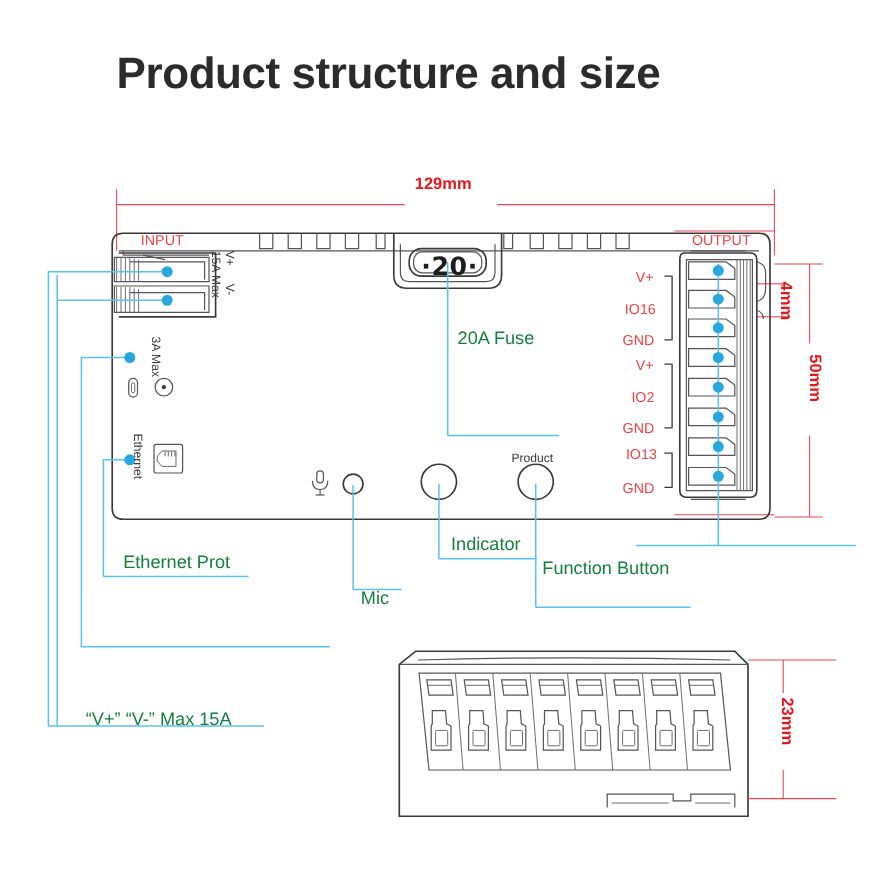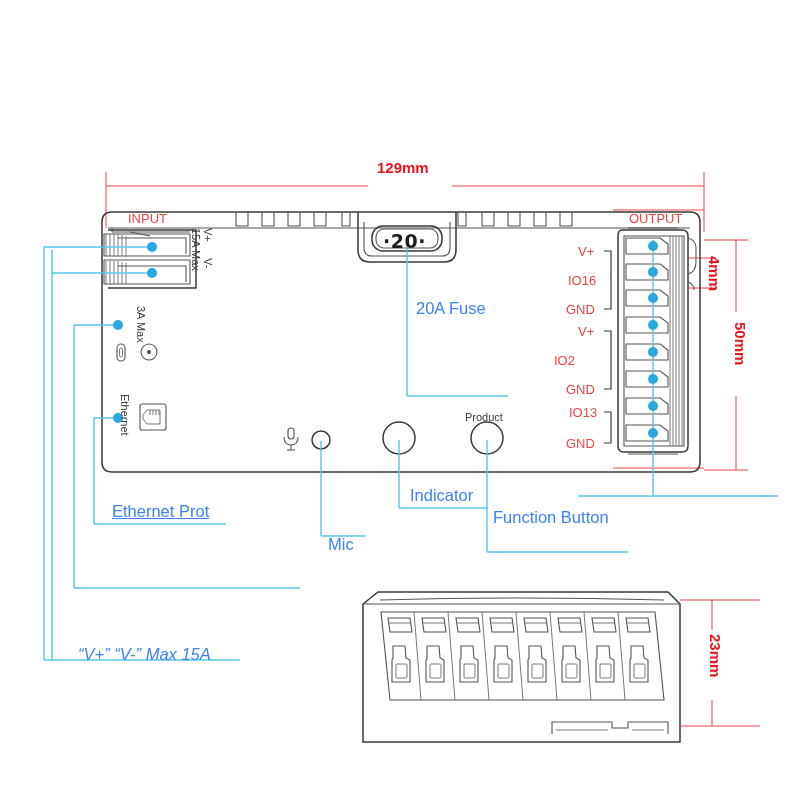--- a/index.html
+++ b/index.html
@@ -33,38 +33,39 @@
     position: absolute;
     white-space: nowrap;
     line-height: 1;
   }
   .lbl-dark { color: #ef4444; font-size: 13px; }
   .lbl-dark-sm { color: #3a3a3a; font-size: 11px; }
   .lbl-red {
     color: #e8151b; font-weight: bold; font-size: 15px;
   }
   .lbl-cyan {
-    color: #3b82f6; font-size: 16.5px;
+    color: #15803d; font-size: 16.5px;
   }
   .rot90 { transform: rotate(90deg); transform-origin: left top; }
 
   .fuse-num {
     position: absolute;
     color: #1d1d1d;
-    font-size: 19px;
+    font-size: 23px;
     font-weight: bold;
     letter-spacing: 0.5px;
     font-family: "DejaVu Sans", sans-serif;
   }
 </style>
 </head>
 <body>
 
 <div id="root">
 
+  <div class="page-title">Product structure and size</div>
 
   <svg class="layer" viewBox="0 0 800 800" xmlns="http://www.w3.org/2000/svg">
     <defs>
       <style>
         .d  { fill:none; stroke:#3a3a3a; stroke-width:1.5; }
         .dt { fill:none; stroke:#55555a; stroke-width:1.1; }
         .df { fill:none; stroke:#6a6a70; stroke-width:0.9; }
         .r  { fill:none; stroke:#e8494e; stroke-width:1; }
         .c  { fill:none; stroke:#5bc3ea; stroke-width:1.4; }
         .cdot { fill:#29a8e0; }
@@ -366,26 +367,26 @@
 
   <div class="lbl lbl-dark-sm" style="left:465px; top:412px;">Product</div>
 
   <div class="lbl lbl-dark" style="left:629px; top:212px;">OUTPUT</div>
 
   <div class="lbl lbl-dark" style="left:578px; top:245px;">V+</div>
   <div class="lbl lbl-dark" style="left:568px; top:274px;">IO16</div>
   <div class="lbl lbl-dark" style="left:566px; top:303px;">GND</div>
 
   <div class="lbl lbl-dark" style="left:578px; top:325px;">V+</div>
-  <div class="lbl lbl-dark" style="left:554px; top:354px;text-align:center;">IO2</div>
+  <div class="lbl lbl-dark" style="left:574px; top:354px;text-align:center;">IO2</div>
   <div class="lbl lbl-dark" style="left:566px; top:383px;">GND</div>
 
   <div class="lbl lbl-dark" style="left:569px; top:406px;">IO13</div>
   <div class="lbl lbl-dark" style="left:566px; top:437px;">GND</div>
 
-  <div class="lbl lbl-cyan" style="left:78px; top:646px;font-style:italic;">“V+” “V-” Max 15A</div>
-  <div class="lbl lbl-cyan" style="left:112px; top:503px;text-decoration:underline;">Ethernet Prot</div>
+  <div class="lbl lbl-cyan" style="left:78px; top:646px;">“V+” “V-” Max 15A</div>
+  <div class="lbl lbl-cyan" style="left:112px; top:503px;">Ethernet Prot</div>
   <div class="lbl lbl-cyan" style="left:416px; top:300px;">20A Fuse</div>
   <div class="lbl lbl-cyan" style="left:328px; top:536px;">Mic</div>
   <div class="lbl lbl-cyan" style="left:410px; top:487px;text-align:center;">Indicator</div>
   <div class="lbl lbl-cyan" style="left:493px; top:509px;">Function Button</div>
 
 </div>
 
 </body></html>

